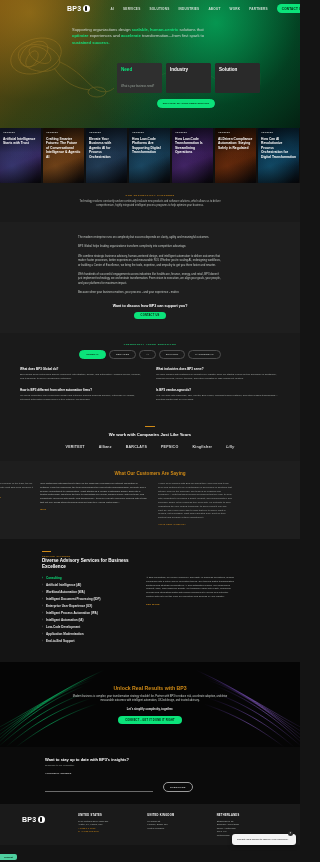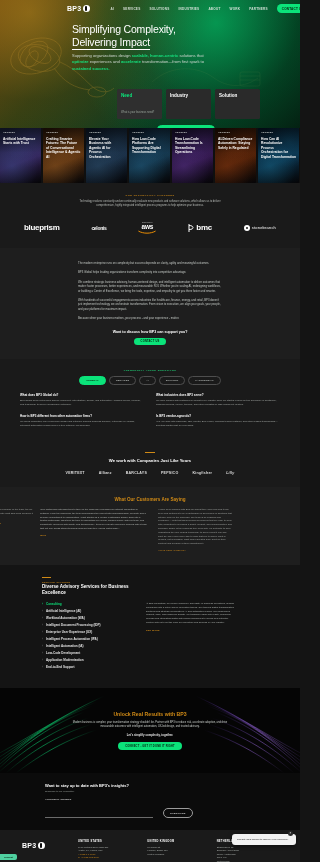--- a/index.html
+++ b/index.html
@@ -296,24 +296,20 @@
         <span class="nav-link">INDUSTRIES</span>
         <span class="nav-link">ABOUT</span>
         <span class="nav-link">WORK</span>
         <span class="nav-link">PARTNERS</span>
         <span class="nav-cta">CONTACT US</span>
 
       </div>
     </nav>
 
     <div class="hero-body">
-      <h1 class="hero-h1">
-        <span>Simplifying Complexity,</span><br>
-        <span class="ul">Delivering Impact</span>
-      </h1>
       <p class="hero-sub" id="hero-sub"><span>Supporting organizations design </span><b>scalable, human-centric</b><span> solutions that </span><b>optimize</b><span> experiences and </span><b>accelerate</b><span> transformation—from first spark to </span><b>sustained success.</b></p>
 
       <div class="sel-cards">
         <div class="sel-card active">
           <div class="sel-card-t">Need</div>
           <div class="sel-card-s">What is your business need?</div>
         </div>
         <div class="sel-card">
           <div class="sel-card-t">Industry</div>
         </div>
@@ -369,41 +365,20 @@
         <div class="bg" style="background: radial-gradient(circle at 30% 70%, rgba(42, 168, 216, 0.333) 0%, rgba(0, 0, 0, 0) 55%), radial-gradient(circle at 75% 25%, rgba(42, 168, 216, 0.2) 0%, rgba(0, 0, 0, 0) 50%), linear-gradient(160deg, rgb(6, 24, 42) 0%, rgb(12, 58, 88) 60%, rgb(7, 7, 10) 100%);"></div>
         <div class="shade"></div>
         <div class="tag">ARTICLES</div>
         <div class="ttl">How Can AI Revolutionize Process Orchestration for Digital Transformation</div>
       </div>
     </section>
 
   <section class="partners">
     <div class="partners-kicker">OUR TECHNOLOGY PARTNERS</div>
     <p class="partners-desc">Technology evolves constantly and we continually evaluate new products and software solutions, which allows us to deliver comprehensive, highly integrated intelligent process programs to help optimize your business.</p>
-    <div class="partner-logos">
-      <span class="plogo">blueprism</span>
-      <span class="plogo sm">celonis</span>
-      <span class="aws-wrap">
-        <span class="aws-top">powered by</span>
-        <span class="aws-main">aws</span>
-        <svg class="aws-smile" viewBox="0 0 24 5">
-          <path d="M1 1.5 C7 5 17 5 23 1.5" fill="none" stroke="#ff9900" stroke-width="1.2" stroke-linecap="round"></path>
-        </svg>
-      </span>
-      <span class="bmc-wrap">
-        <svg width="6" height="8" viewBox="0 0 6 8">
-          <path d="M1 0 L1 8 M1 1.5 C4 1.5 5 2.6 5 3.6 C5 4.6 4 5.5 1 5.5" fill="none" stroke="#fff" stroke-width="1"></path>
-        </svg>
-        <span class="plogo">bmc</span>
-      </span>
-      <span class="sb-wrap">
-        <span class="sb-dot"></span>
-        <span class="plogo tiny">stonebranch</span>
-      </span>
-    </div>
   </section>
 
   <section class="narrative">
     <p class="narr-p">The modern enterprise runs on complexity but success depends on clarity, agility and meaningful outcomes.</p>
     <p class="narr-p">BP3 Global helps leading organizations transform complexity into competitive advantage.</p>
     <p class="narr-p">We combine strategic business advisory, human-centered design, and intelligent automation to deliver outcomes that matter: faster processes, better experiences, and measurable ROI. Whether you're scaling AI, redesigning workflows, or building a Center of Excellence, we bring the tools, expertise, and empathy to get you there faster and smarter.</p>
     <p class="narr-p">With hundreds of successful engagements across industries like healthcare, finance, energy, and retail, BP3 doesn't just implement technology, we orchestrate transformation. From vision to execution, we align your goals, your people, and your platforms for maximum impact.</p>
     <p class="narr-p">Because when your business matters, your process - and your experience - matter.</p>
     <div class="narr-cta-t">Want to discuss how BP3 can support you?</div>
     <button class="narr-btn">CONTACT US</button>

